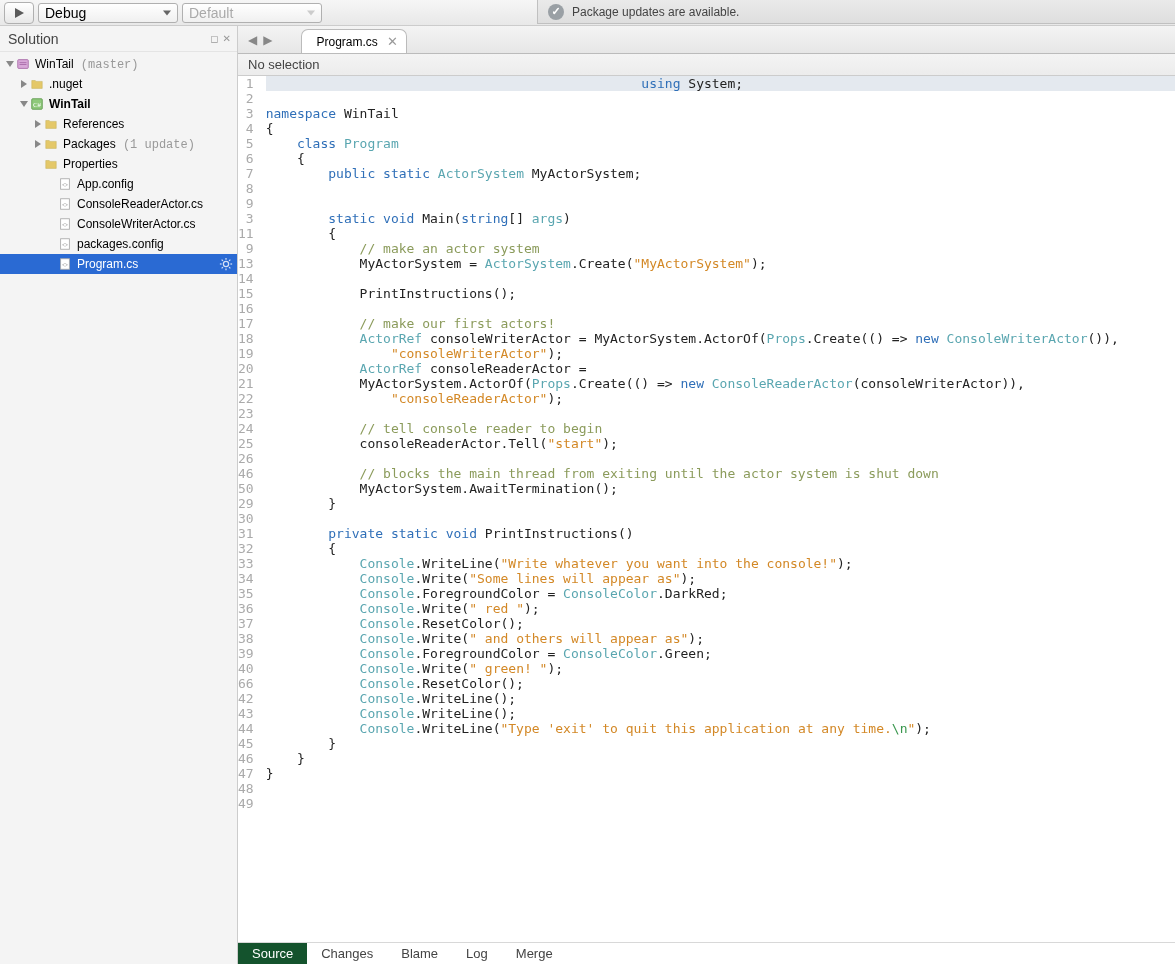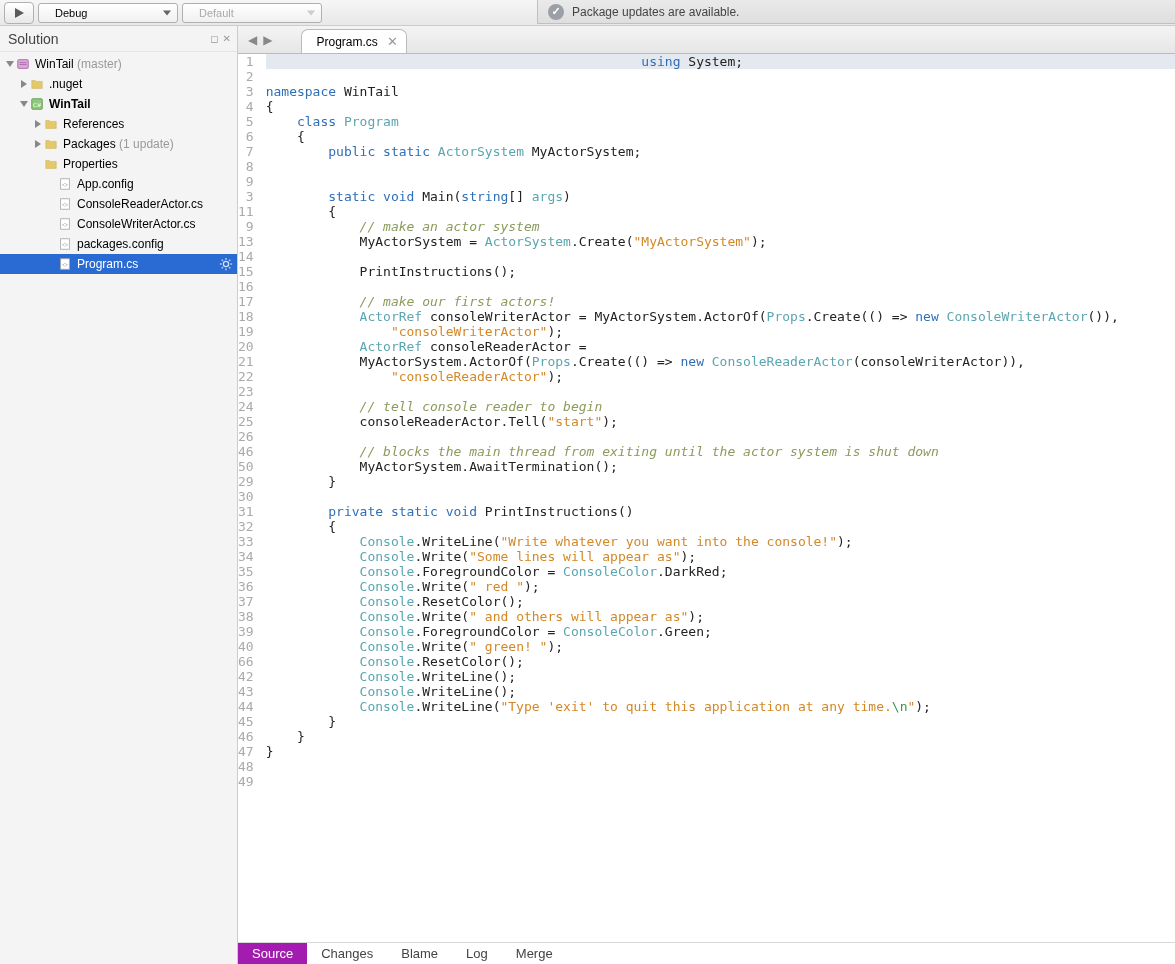--- a/index.html
+++ b/index.html
@@ -1,61 +1,61 @@
 <!DOCTYPE html>
 <html><head>
 <meta charset="utf-8">
 <style>
 * { box-sizing: border-box; margin: 0; padding: 0; }
 body { font-family: -apple-system, "Lucida Grande", "Helvetica Neue", sans-serif; font-size: 12px; background: #fff; width: 1175px; height: 964px; overflow: hidden; }
 .toolbar { height: 26px; background: linear-gradient(#f6f6f6,#e8e8e8); border-bottom: 1px solid #ccc; display: flex; align-items: center; padding: 0 4px; gap: 4px; }
 .play-btn { width: 30px; height: 22px; border: 1px solid #b0b0b0; border-radius: 4px; background: linear-gradient(#fff,#e8e8e8); display: flex; align-items: center; justify-content: center; cursor: pointer; }
 .play-btn svg { width: 12px; height: 12px; }
-.combo { height: 20px; border: 1px solid #b0b0b0; border-radius: 3px; background: linear-gradient(#fff,#f0f0f0); display: flex; align-items: center; padding: 0 16px; min-width: 140px; font-size: 11px; position: relative; cursor: pointer; }
+.combo { height: 20px; border: 1px solid #b0b0b0; border-radius: 3px; background: linear-gradient(#fff,#f0f0f0); display: flex; align-items: center; padding: 0 6px; min-width: 140px; font-size: 14px; position: relative; cursor: pointer; }
 .combo.disabled { color: #aaa; cursor: default; }
 .combo::after { content: ""; position: absolute; right: 6px; top: 50%; transform: translateY(-50%); border-left: 4px solid transparent; border-right: 4px solid transparent; border-top: 5px solid #666; }
 .combo.disabled::after { border-top-color: #ccc; }
 .notify { position: absolute; left: 537px; top: 0; right: 0; height: 24px; background: linear-gradient(#eaeaea,#dedede); border-left: 1px solid #c0c0c0; border-bottom: 1px solid #c0c0c0; display: flex; align-items: center; padding: 0 10px; gap: 8px; font-size: 12px; color: #444; }
 .notify-icon { width: 16px; height: 16px; border-radius: 50%; background: #9aa0a5; display: flex; align-items: center; justify-content: center; color: #fff; font-weight: bold; font-size: 11px; }
 .layout { display: flex; height: calc(100% - 26px); }
 .sidebar { width: 238px; background: #f4f4f4; border-right: 1px solid #ccc; display: flex; flex-direction: column; }
 .side-header { height: 26px; display: flex; align-items: center; padding: 0 8px; font-size: 14px; color: #444; position: relative; border-bottom: 1px solid #e4e4e4; }
 .side-header .side-icons { position: absolute; right: 6px; display: flex; gap: 4px; color: #999; font-size: 10px; }
 .tree { flex: 1; overflow: auto; font-size: 12px; padding-top: 2px; }
 .tree-row { display: flex; align-items: center; height: 20px; padding-right: 4px; white-space: nowrap; cursor: pointer; }
 .tree-row.selected { background: #2a6ad3; color: #fff; }
 .tree-row .indent { display: inline-block; }
 .tree-row .tw { width: 11px; display: inline-flex; justify-content: center; color: #888; }
 .tree-row.selected .tw { color: #fff; }
 .tree-row .tw svg { width: 8px; height: 8px; }
 .tree-row .icon { width: 16px; height: 16px; display: inline-flex; align-items: center; justify-content: center; margin-right: 4px; }
 .tree-row .label { flex: 1; overflow: hidden; text-overflow: ellipsis; }
-.tree-row .muted { color: #999; }
+.tree-row .muted { color: #999; font-family: Liberation Mono, monospace; }
 .tree-row.bold .label { font-weight: bold; }
 .gear { margin-left: auto; width: 14px; height: 14px; opacity: 0.8; }
 .content { flex: 1; display: flex; flex-direction: column; position: relative; }
 .tabbar { height: 28px; background: linear-gradient(#f4f4f4,#e6e6e6); border-bottom: 1px solid #bbb; display: flex; align-items: flex-end; padding-left: 6px; }
 .nav-arrows { display: flex; gap: 6px; padding: 0 4px 6px 4px; color: #888; }
 .nav-arrows span { cursor: pointer; font-size: 12px; }
 .tab { height: 24px; margin-left: 25px; padding: 0 28px 0 14px; background: #fff; border: 1px solid #bbb; border-bottom: none; border-top-left-radius: 7px; border-top-right-radius: 7px; display: flex; align-items: center; font-size: 12px; position: relative; cursor: pointer; }
 .tab .close { position: absolute; right: 8px; color: #999; font-size: 13px; cursor: pointer; }
 .breadcrumb { height: 22px; background: linear-gradient(#f4f4f4,#ececec); border-bottom: 1px solid #ccc; display: flex; align-items: center; padding: 0 10px; font-size: 13px; color: #444; }
 .editor { flex: 1; display: flex; overflow: auto; font-family: Menlo, Monaco, Consolas, monospace; font-size: 13px; line-height: 15px; background: #fff; }
 .gutter { text-align: right; color: #aaa; padding: 0 8px 0 0; user-select: none; }
 .gutter div, .code div { height: 15px; }
 .code { padding-left: 4px; white-space: pre; color: #222; }
 .hlrow { background: #e4e9ef; display: inline-block; min-width: 100%; text-align: center; }
 .kw-blue { color: #2f6fb8; }
 .kw-cyan { color: #5aa6b0; }
 .str { color: #d38826; }
-.cmt { color: #8b9b5b; font-style: italic; }
+.cmt { color: #8b9b5b; }
 .tok-green { color: #3a974e; }
 .bottom-tabs { height: 22px; background: #fff; border-top: 1px solid #d8d8d8; display: flex; align-items: stretch; font-size: 13px; }
 .btab { padding: 0 14px; display: flex; align-items: center; color: #444; cursor: pointer; }
-.btab.active { background: #a21caf; color: #fff; }
+.btab.active { background: #14532d; color: #fff; }
 .icon svg { width: 14px; height: 14px; }
 .folder-svg { fill: #e4c869; stroke: #bfa94a; stroke-width: 0.5; }
 .csfile { fill: #fff; stroke: #aaa; }
 .csharp-proj { fill: #8fc97b; stroke: #5f9a4f; }
 </style>
 </head>
 <body>
 
 <div class="toolbar">
   <div class="play-btn">
@@ -242,20 +242,23 @@
   <div class="content">
     <div class="tabbar">
       <div class="nav-arrows">
         <span>◀</span>
         <span>▶</span>
       </div>
       <div class="tab">
         <span>Program.cs</span>
         <span class="close">✕</span>
       </div>
+    </div>
+    <div class="breadcrumb">
+      <span>No selection</span>
     </div>
     <div class="editor">
       <div class="gutter" id="gutter">
           <div>1</div>
           <div>2</div>
           <div>3</div>
           <div>4</div>
           <div>5</div>
           <div>6</div>
           <div>7</div>

